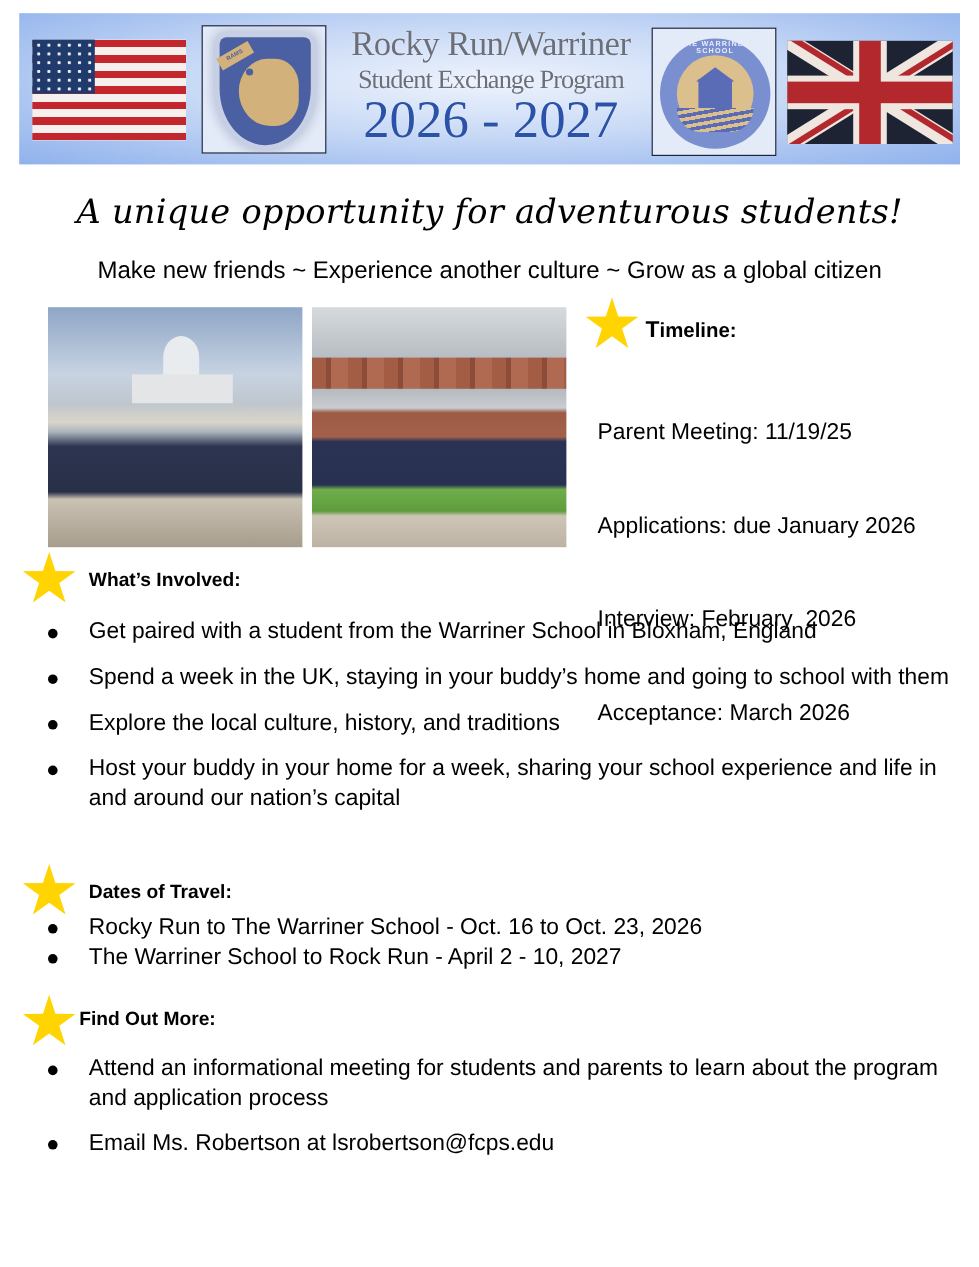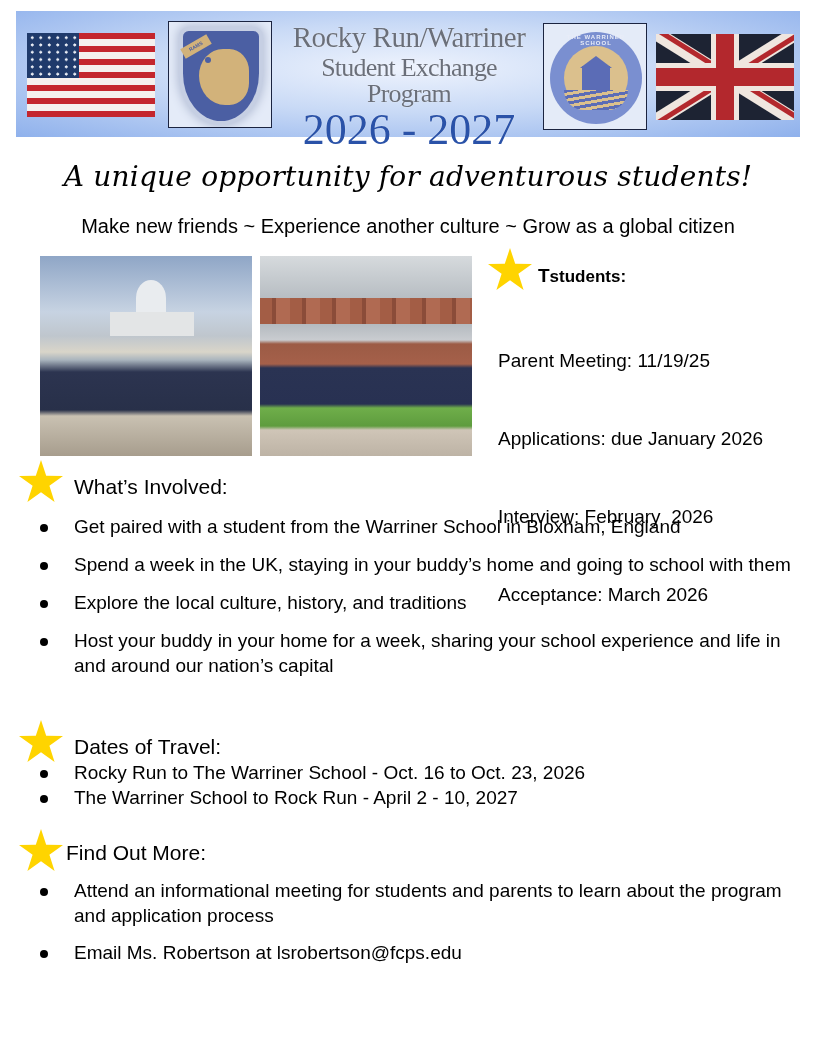--- a/index.html
+++ b/index.html
@@ -74,21 +74,21 @@
   .flag-uk .cross-v { position: absolute; left: 55px; top: 0; width: 28px; height: 86px; background: #efe6df; }
   .flag-uk .red-h { position: absolute; left: 0; top: 34px; width: 138px; height: 18px; background: #b3282d; }
   .flag-uk .red-v { position: absolute; left: 60px; top: 0; width: 18px; height: 86px; background: #b3282d; }
 
   .banner-title {
     position: absolute; left: 262px; top: 12px; width: 262px; text-align: center;
     font-family: "Liberation Serif", serif; color: #6a6f7a; line-height: 1;
     text-shadow: 0 0 1px #fff;
   }
   .banner-title .line1 { font-size: 29px; letter-spacing: -0.5px; }
-  .banner-title .line2 { font-size: 26px; letter-spacing: -0.8px; margin-top: 3px; }
+  .banner-title .line2 { font-size: 22px; letter-spacing: -0.8px; margin-top: 3px; }
   .banner-title .years { font-size: 44px; color: #2a52a8; margin-top: 1px; letter-spacing: 0px; }
 
   
   .headline {
     position: absolute; left: 0; top: 160px; width: 816px; text-align: center;
     font-family: "DejaVu Serif", serif; font-style: italic; font-size: 28px; letter-spacing: 0.2px;
   }
   .tagline {
     position: absolute; left: 0; top: 215px; width: 816px; text-align: center; font-size: 20px;
   }
@@ -112,21 +112,21 @@
   }
   .star svg { width: 100%; height: 100%; display: block; }
 
   
   .timeline { position: absolute; left: 498px; top: 266px; width: 310px; }
   .timeline-heading { position: absolute; left: 40px; top: 0; font-size: 17px; font-weight: bold; line-height: 1; }
   .timeline-heading .cap { font-size: 19px; }
   .timeline-list { position: absolute; left: 0; top: 30px; font-size: 19px; line-height: 26px; white-space: pre; }
 
   
-  .section-heading { position: absolute; font-size: 21px; font-weight: normal; }
+  .section-heading { position: absolute; font-size: 16px; font-weight: bold; }
   .bullets { position: absolute; left: 40px; width: 760px; list-style: none; font-size: 19px; line-height: 25px; }
   .bullets li { position: relative; padding-left: 34px; }
   .bullets li .dot {
     position: absolute; left: 0; top: 10px; width: 8px; height: 8px; border-radius: 50%; background: #000;
   }
   .involved li { margin-bottom: 13px; }
   .travel li { margin-bottom: 0; line-height: 25px; }
   .more li { margin-bottom: 12px; }
   .sub { padding-left: 30px; display: block; }
   .sub b { font-weight: bold; }
@@ -185,21 +185,21 @@
 <div class="photo photo-hampton">
   <div class="building"></div>
 </div>
 
 <div class="star" style="left:488px; top:248px;">
   <svg viewBox="0 0 44 42">
       <polygon points="22,0 27.2,15.8 44,16 30.4,25.8 35.6,42 22,32.2 8.4,42 13.6,25.8 0,16 16.8,15.8" fill="#FFD400"></polygon>
     </svg>
 </div>
 <div class="timeline">
-  <div class="timeline-heading"><span class="cap">T</span><span>students:</span></div>
+  <div class="timeline-heading"><span class="cap">T</span><span>imeline:</span></div>
   <div class="timeline-list">
     <div>Parent Meeting: 11/19/25</div>
     <div>Applications: due January 2026</div>
     <div>Interview: February  2026</div>
     <div>Acceptance: March 2026</div>
   </div>
 </div>
 
 <div class="star" style="left:19px; top:460px;">
   <svg viewBox="0 0 44 42">

